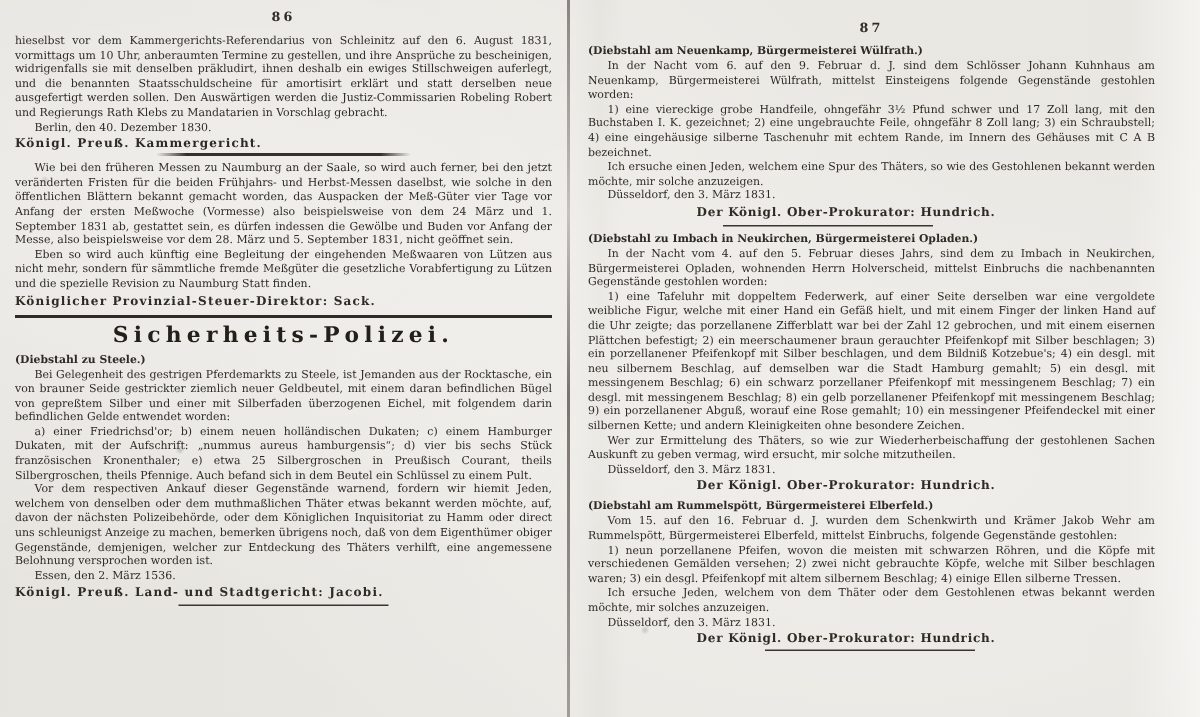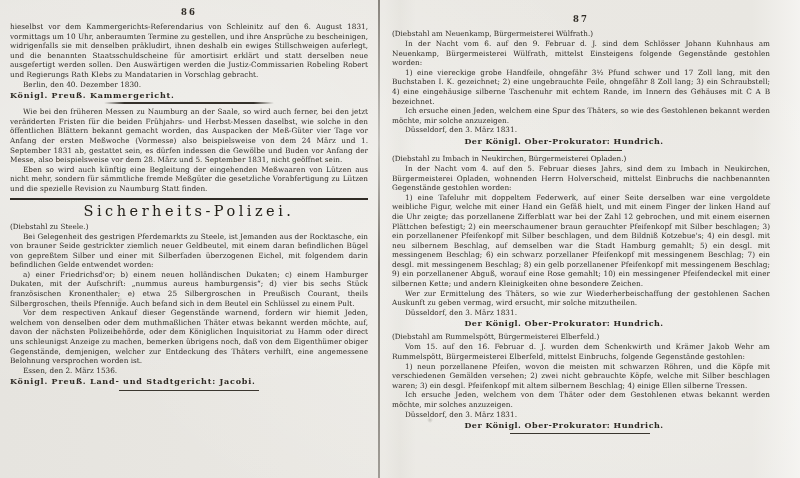--- a/index.html
+++ b/index.html
@@ -22,25 +22,25 @@
   }
   .page{box-sizing:border-box;overflow:hidden;}
   #page-left{width:378px;padding:7px 10px 4px 10px;}
   #page-right{width:404px;padding:14px 14px 4px 12px;}
   .gutter{width:2px;height:478px;
     background:linear-gradient(180deg, rgba(70,64,56,.6) 0%, rgba(70,64,56,.25) 30%, rgba(70,64,56,.7) 55%, rgba(70,64,56,.45) 100%);
   }
   .pagenum{text-align:center;font-size:8.5px;font-weight:bold;letter-spacing:2px;margin-bottom:5px;}
   .para{font-size:7.3px;line-height:9.6px;text-align:justify;text-indent:13px;margin:0;}
   .para.flush{text-indent:0;}
-  .heading-small{font-size:7.2px;font-weight:normal;margin:3px 0 1px 0;line-height:9px;}
+  .heading-small{font-size:7.2px;font-weight:bold;margin:3px 0 1px 0;line-height:9px;}
   .dateline{font-size:7.3px;line-height:9.6px;text-indent:13px;}
   .sig-center{font-size:8px;font-weight:bold;letter-spacing:.8px;line-height:11px;margin-top:1px;}
   .sig-right{font-size:8px;font-weight:bold;text-align:center;padding-right:34px;letter-spacing:.5px;line-height:11px;margin-top:1px;}
-  .h1{font-size:14.5px;font-weight:normal;text-align:center;letter-spacing:3.5px;margin:3px 0 2px 0;color:#232019;}
+  .h1{font-size:14.5px;font-weight:bold;text-align:center;letter-spacing:3.5px;margin:3px 0 2px 0;color:#232019;}
   .rule-fancy{height:2px;width:170px;margin:1px auto 3px auto;border-radius:2px;
     background:linear-gradient(90deg, transparent, #34302a 12%, #34302a 88%, transparent);}
   .rule-full{height:2px;background:#2f2b25;margin:4px 0 2px 0;}
   .rule-short{height:1px;width:140px;background:#3a362f;margin:3px auto 2px auto;}
   .rule-short.left{margin:3px 0 2px 90px;}
   .rule-short.bottom-right{margin:2px 120px 0 auto;}
 </style>
 </head>
 <body>
 
@@ -49,20 +49,21 @@
   <div class="page" id="page-left">
     <div class="pagenum">86</div>
 
     <p class="para flush">hieselbst vor dem Kammergerichts-Referendarius von Schleinitz auf den 6. August 1831, vormittags um 10 Uhr, anberaumten Termine zu gestellen, und ihre Ansprüche zu bescheinigen, widrigenfalls sie mit denselben präkludirt, ihnen deshalb ein ewiges Stillschweigen auferlegt, und die benannten Staatsschuldscheine für amortisirt erklärt und statt derselben neue ausgefertigt werden sollen. Den Auswärtigen werden die Justiz-Commissarien Robeling Robert und Regierungs Rath Klebs zu Mandatarien in Vorschlag gebracht.</p>
     <div class="dateline">Berlin, den 40. Dezember 1830.</div>
     <div class="sig-center">Königl. Preuß. Kammergericht.</div>
     <div class="rule-fancy"></div>
 
     <p class="para">Wie bei den früheren Messen zu Naumburg an der Saale, so wird auch ferner, bei den jetzt veränderten Fristen für die beiden Frühjahrs- und Herbst-Messen daselbst, wie solche in den öffentlichen Blättern bekannt gemacht worden, das Auspacken der Meß-Güter vier Tage vor Anfang der ersten Meßwoche (Vormesse) also beispielsweise von dem 24 März und 1. September 1831 ab, gestattet sein, es dürfen indessen die Gewölbe und Buden vor Anfang der Messe, also beispielsweise vor dem 28. März und 5. September 1831, nicht geöffnet sein.</p>
     <p class="para">Eben so wird auch künftig eine Begleitung der eingehenden Meßwaaren von Lützen aus nicht mehr, sondern für sämmtliche fremde Meßgüter die gesetzliche Vorabfertigung zu Lützen und die spezielle Revision zu Naumburg Statt finden.</p>
+    <div class="sig-center">Königlicher Provinzial-Steuer-Direktor: Sack.</div>
 
     <div class="rule-full"></div>
     <div class="h1">Sicherheits-Polizei.</div>
 
     <div class="heading-small">(Diebstahl zu Steele.)</div>
     <p class="para">Bei Gelegenheit des gestrigen Pferdemarkts zu Steele, ist Jemanden aus der Rocktasche, ein von brauner Seide gestrickter ziemlich neuer Geldbeutel, mit einem daran befindlichen Bügel von gepreßtem Silber und einer mit Silberfaden überzogenen Eichel, mit folgendem darin befindlichen Gelde entwendet worden:</p>
     <p class="para">a) einer Friedrichsd'or; b) einem neuen holländischen Dukaten; c) einem Hamburger Dukaten, mit der Aufschrift: „nummus aureus hamburgensis“; d) vier bis sechs Stück französischen Kronenthaler; e) etwa 25 Silbergroschen in Preußisch Courant, theils Silbergroschen, theils Pfennige.  Auch befand sich in dem Beutel ein Schlüssel zu einem Pult.</p>
     <p class="para">Vor dem respectiven Ankauf dieser Gegenstände warnend, fordern wir hiemit Jeden, welchem von denselben oder dem muthmaßlichen Thäter etwas bekannt werden möchte, auf, davon der nächsten Polizeibehörde, oder dem Königlichen Inquisitoriat zu Hamm oder direct uns schleunigst Anzeige zu machen, bemerken übrigens noch, daß von dem Eigenthümer obiger Gegenstände, demjenigen, welcher zur Entdeckung des Thäters verhilft, eine angemessene Belohnung versprochen worden ist.</p>
     <div class="dateline">Essen, den 2. März 1536.</div>
     <div class="sig-center">Königl. Preuß. Land- und Stadtgericht: Jacobi.</div>

